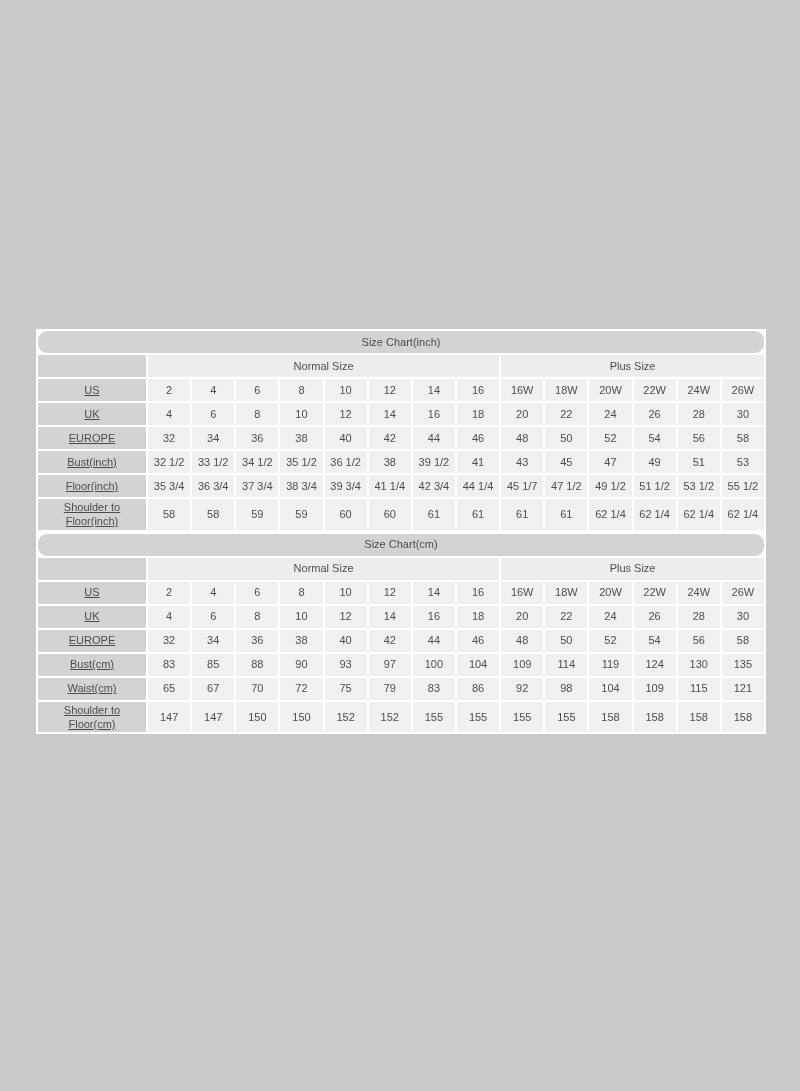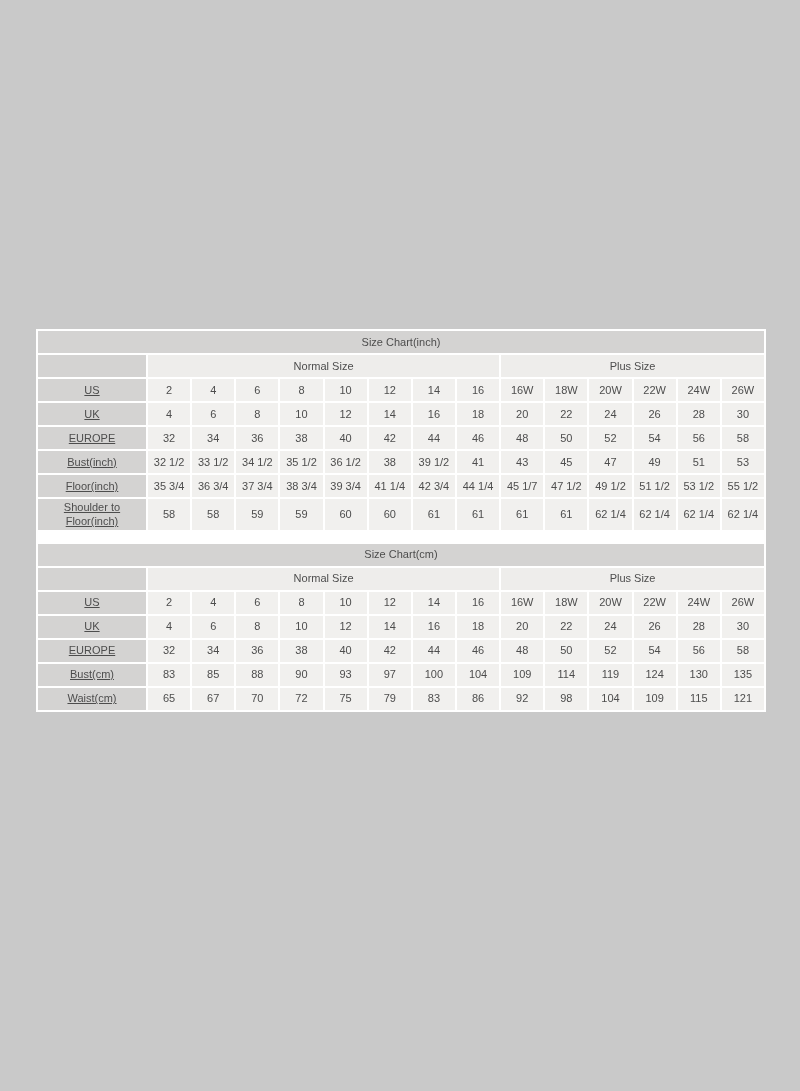--- a/index.html
+++ b/index.html
@@ -27,35 +27,36 @@
     width: 730px;
     background: var(--panel-bg);
   }
   table.size-table {
     border-collapse: separate;
     border-spacing: 2px;
     width: 730px;
     table-layout: fixed;
     background: var(--panel-bg);
   }
-  table.size-table + table.size-table { margin-top: 10px; }
+  table.size-table + table.size-table { }
   table.size-table td {
     color: var(--text);
     text-align: center;
     vertical-align: middle;
     font-size: 11px;
     height: 20px;
     padding: 1px 1px;
     overflow: hidden;
     line-height: 1.3;
   }
   td.title-cell {
     background: var(--title-bg);
     font-size: 12px;
     height: 19px;
+    border-radius: 9px;
   }
   td.row-header { background: var(--rowhead-bg); text-decoration: underline; }
   td.group-header { background: var(--group-bg); }
   td.data-cell { background: var(--cell-bg); }
 </style>
 </head>
 <body>
 
 <div class="panel">
     <table class="size-table">
@@ -294,15 +295,32 @@
           <td class="data-cell">79</td>
           <td class="data-cell">83</td>
           <td class="data-cell">86</td>
           <td class="data-cell">92</td>
           <td class="data-cell">98</td>
           <td class="data-cell">104</td>
           <td class="data-cell">109</td>
           <td class="data-cell">115</td>
           <td class="data-cell">121</td>
         </tr>
+        <tr>
+          <td class="row-header">Shoulder to Floor(cm)</td>
+          <td class="data-cell">147</td>
+          <td class="data-cell">147</td>
+          <td class="data-cell">150</td>
+          <td class="data-cell">150</td>
+          <td class="data-cell">152</td>
+          <td class="data-cell">152</td>
+          <td class="data-cell">155</td>
+          <td class="data-cell">155</td>
+          <td class="data-cell">155</td>
+          <td class="data-cell">155</td>
+          <td class="data-cell">158</td>
+          <td class="data-cell">158</td>
+          <td class="data-cell">158</td>
+          <td class="data-cell">158</td>
+        </tr>
       </tbody>
     </table>
   </div>
 
 </body></html>

